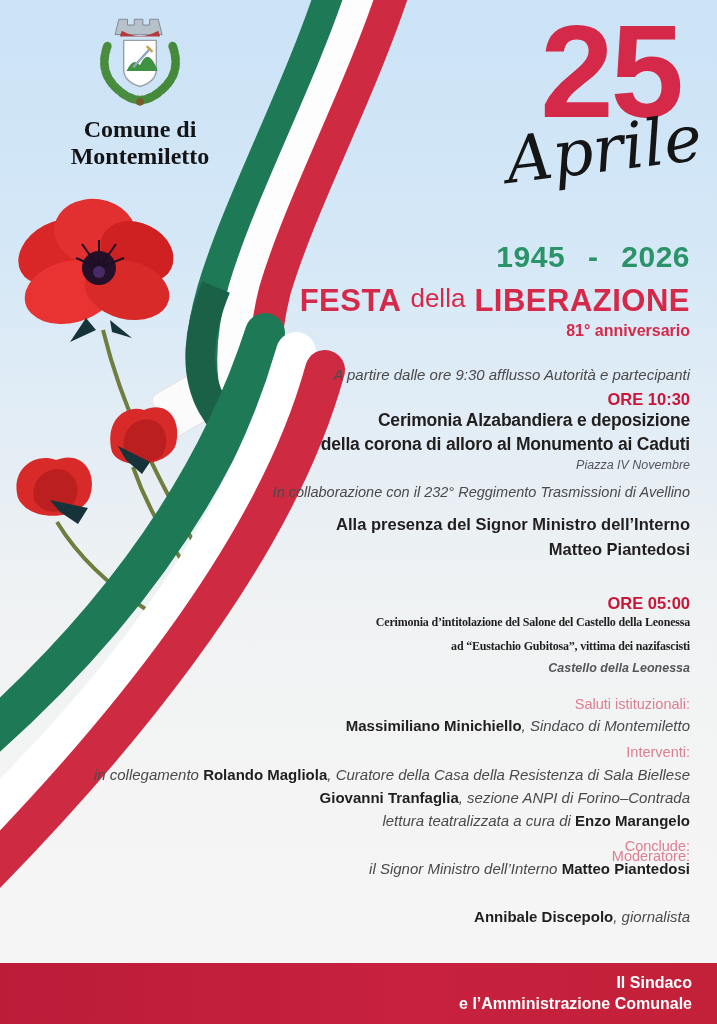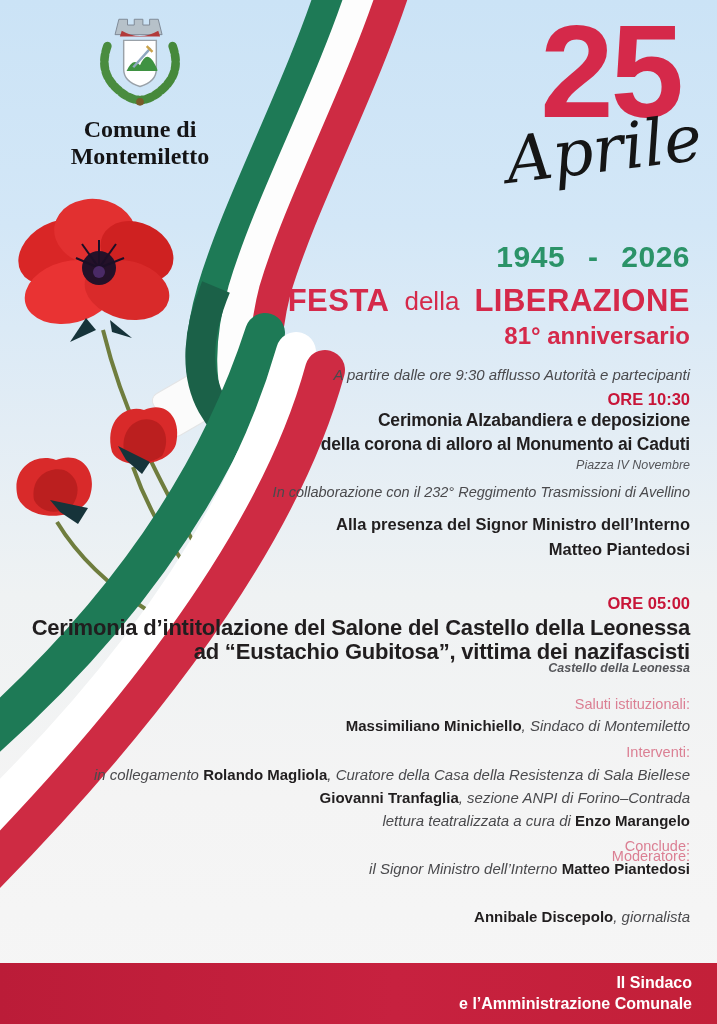--- a/index.html
+++ b/index.html
@@ -21,38 +21,38 @@
   .month{
     position:absolute;right:14px;top:110px;z-index:2;
     font-family:"DejaVu Serif", serif;font-style:italic;font-size:64px;line-height:1;color:#151515;
     transform:rotate(-7deg);transform-origin:80% 60%;
   }
   .years{
     position:absolute;right:27px;top:240px;z-index:2;
     font-size:30px;font-weight:bold;color:#2b9368;letter-spacing:.5px;word-spacing:14px;
   }
   .title-row{
-    position:absolute;right:27px;top:283px;z-index:2;display:flex;align-items:center;gap:15px;
+    position:absolute;right:27px;top:283px;z-index:2;display:flex;align-items:flex-start;gap:9px;
     color:#d5294a;white-space:nowrap;
   }
   .title-row .big{font-size:31px;font-weight:bold;letter-spacing:.5px;}
   .title-row .small{font-size:26px;font-weight:normal;}
   .anniversary{
     position:absolute;right:27px;top:322px;z-index:2;
-    font-size:24px;font-weight:bold;color:#d5294a;
+    font-size:16px;font-weight:bold;color:#d5294a;
   }
   .program{position:absolute;left:60px;right:27px;top:0;height:100%;z-index:2;}
   .line{position:absolute;right:0;white-space:nowrap;text-align:right;color:#211e1f;}
   .it{font-style:italic;color:#4a4a4d;font-weight:normal;}
   .intro{top:366px;font-size:15px;}
   .time{font-size:16.5px;font-weight:bold;color:#c81538;}
   .t1{top:390px;} .t2{top:594px;}
   .ev1{font-size:17.5px;font-weight:bold;letter-spacing:-.2px;}
   .e1l1{top:410px;} .e1l2{top:434px;}
-  .ev2{font-size:22px;font-weight:bold;letter-spacing:-.2px;}
+  .ev2{font-size:12px;font-weight:bold;letter-spacing:-.2px;font-family:Liberation Serif, serif;}
   .e2l1{top:615px;} .e2l2{top:639px;}
   .loc{font-size:12.5px;font-style:italic;color:#55565a;}
   .loc1{top:458px;} .loc2{top:661px;font-weight:bold;}
   .collab{top:484px;font-size:14.5px;}
   .pres{font-size:16.5px;font-weight:bold;text-align:center;}
   .p1{top:515px;} .p2{top:540px;}
   .plabel{font-size:14.5px;color:#db7f93;}
   .cr{font-size:15px;}
   .cr .name{font-weight:bold;color:#211e1f;}
   .lbl-saluti{top:696px;} .row-saluti{top:717px;}

